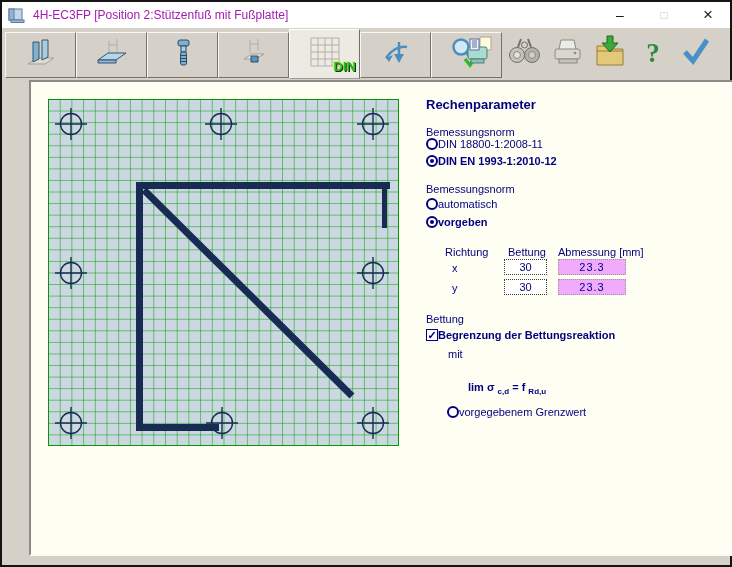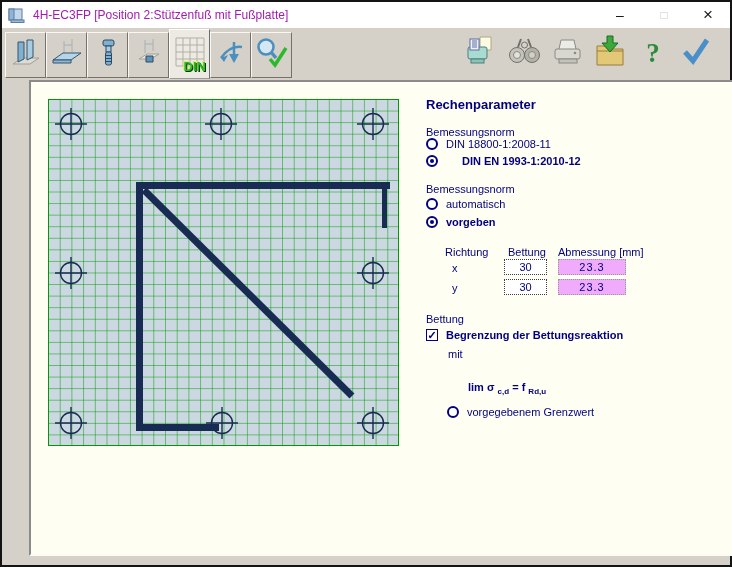--- a/index.html
+++ b/index.html
@@ -15,40 +15,40 @@
   .title-text { font-size:12px; color:#a21caf; margin-left:5px; white-space:nowrap; }
   .win-controls { position:absolute; right:0; top:0; height:26px; display:flex; }
   .win-btn { width:44px; height:26px; display:flex; align-items:center; justify-content:center;
              color:#1a1a1a; font-size:14px; }
   .win-btn.max { color:#c9c9c9; font-size:12px; }
   .win-btn.close { font-size:17px; }
 
   
   .toolbar { position:absolute; top:26px; left:0; right:0; height:52px; background:#d5d1c9; }
   .tb-left { position:absolute; left:3px; top:4px; display:flex; }
-  .tb-btn { width:41px; height:46px; background:#d5d1c9; position:relative;
+  .tb-btn { width:71px; height:46px; background:#d5d1c9; position:relative;
             border:1px solid; border-color:#f8f7f3 #767069 #767069 #f8f7f3;
             display:flex; align-items:center; justify-content:center; }
   .tb-btn.selected { background:#eceae2; height:50px; margin-top:-3px;
             border-color:#ffffff #6e6e6e #9a9a9a #ffffff; z-index:2; }
   .din-label { position:absolute; right:3px; bottom:4px; font-size:13px; font-weight:bold;
             color:#2eb82e; letter-spacing:0px;
             text-shadow:1px 1px 0 #0a3c0a, -1px -1px 0 #d8f060; }
   .tb-right { position:absolute; right:18px; top:7px; display:flex; gap:11px; align-items:center; }
   .tb-ico { width:32px; height:36px; display:flex; align-items:center; justify-content:center; }
   .help-glyph { font-family:"Liberation Serif", serif; font-size:27px; font-weight:bold; color:#2e8b3c; }
 
   
   .content { position:absolute; left:27px; top:78px; width:710px; height:476px;
              background:#fffef2; border:2px solid; border-color:#8a8a8a #fafaf7 #fafaf7 #8a8a8a; }
   .grid-wrap { position:absolute; left:17px; top:17px; }
   .panel-title { position:absolute; left:395px; top:15px; font-size:13px; font-weight:bold; color:#000080; }
   .sec-label { position:absolute; font-size:11px; color:#000080; }
   .row { position:absolute; display:flex; align-items:center; font-size:11px; color:#000080; }
-  .row .lbl { margin-left:8px; }
+  .row .lbl { }
   .bold { font-weight:bold; }
 
   .radio { width:12px; height:12px; border:2px solid #000080; border-radius:50%;
            background:#fff; flex:0 0 auto; position:relative; }
   .radio .dot { display:none; }
   .radio.on .dot { display:block; position:absolute; left:2px; top:2px; width:4px; height:4px;
                    border-radius:50%; background:#000080; }
   .checkbox { width:12px; height:12px; border:1px solid #000080; background:#fff;
               font-size:11px; line-height:10px; font-weight:bold; color:#000080;
               text-align:center; flex:0 0 auto; }
@@ -241,21 +241,21 @@
       </svg>
     </div>
 
     <div class="panel-title">Rechenparameter</div>
 
     <div class="sec-label" style="left:395px; top:44px;">Bemessungsnorm</div>
     <div class="row" style="left:395px; top:56px;">
       <span class="radio"></span>
       <span class="lbl">DIN 18800-1:2008-11</span>
     </div>
-    <div class="row" style="left:395px; top:73px;gap:16px;">
+    <div class="row" style="left:395px; top:73px;">
       <span class="radio on">
           <span class="dot"></span>
         </span>
       <span class="lbl bold">DIN EN 1993-1:2010-12</span>
     </div>
 
     <div class="sec-label" style="left:395px; top:101px;">Bemessungsnorm</div>
     <div class="row" style="left:395px; top:116px;">
       <span class="radio"></span>
       <span class="lbl">automatisch</span>

